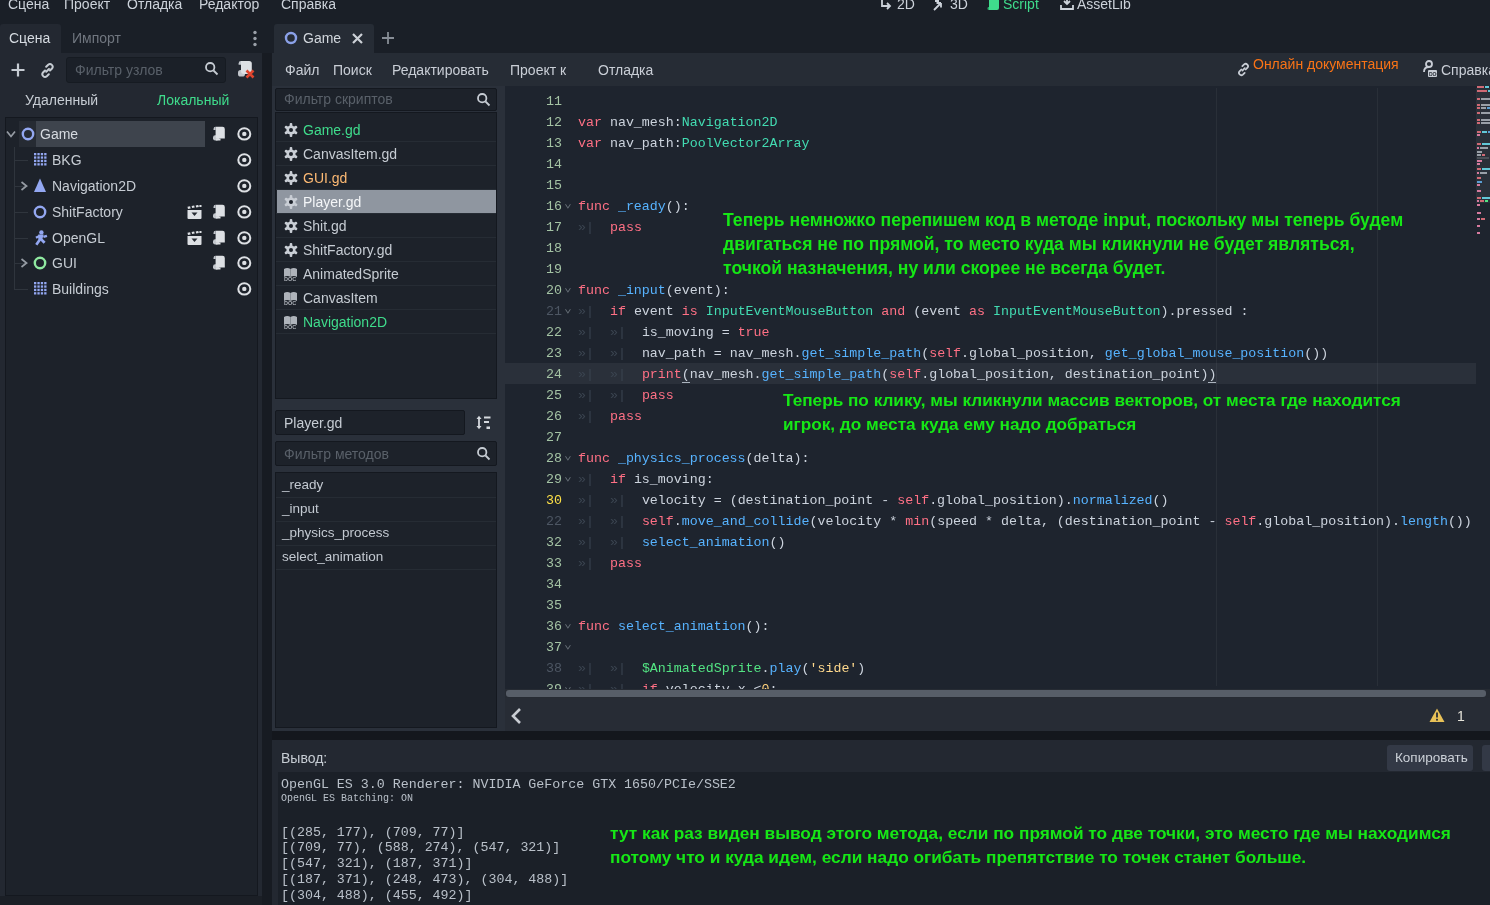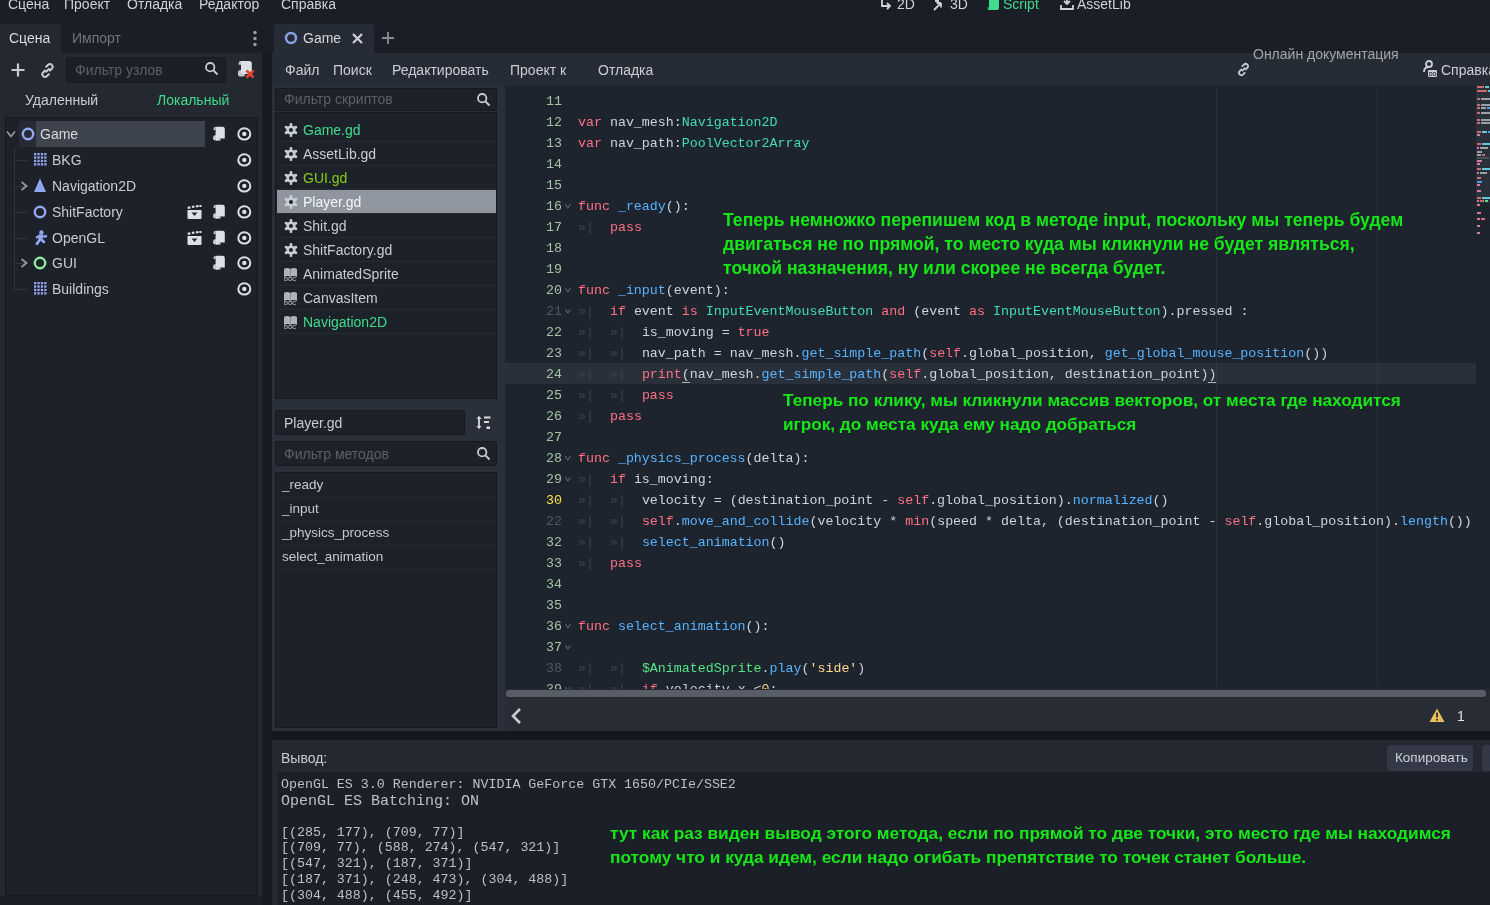--- a/index.html
+++ b/index.html
@@ -241,21 +241,21 @@
 <div class="abs ui" style="left:392px;top:62px;color:#c9ced6">Редактировать</div>
 <div class="abs ui" style="left:510px;top:62px;color:#c9ced6">Проект к</div>
 <div class="abs ui" style="left:598px;top:62px;color:#c9ced6">Отладка</div>
 <svg class="abs" style="left:1236px;top:62px" width="15" height="15" viewBox="0 0 17 17">
     <g stroke="#c9ced6" stroke-width="2" fill="none" stroke-linecap="round">
       <path d="M7.2 9.8l2.8-2.8"></path>
       <path d="M6 8.5L4 10.5a2.7 2.7 0 003.8 3.8l2-2"></path>
       <path d="M11 8.5l2-2A2.7 2.7 0 009.2 2.7l-2 2"></path>
     </g>
   </svg>
-<div class="abs ui" style="left:1253px;top:46px;color:#a3a3a3">Онлайн документация</div>
+<div class="abs ui" style="left:1253px;top:56px;color:#f97316">Онлайн документация</div>
 <svg class="abs" style="left:1421px;top:60px" width="17" height="18" viewBox="0 0 17 18">
     <circle cx="8" cy="4" r="3" stroke="#c9ced6" stroke-width="1.8" fill="none"></circle>
     <path d="M8 7c-3 0-5 2-5 5" stroke="#c9ced6" stroke-width="1.8" fill="none"></path>
     <rect x="7" y="10" width="9" height="7" rx="1" fill="#c9ced6"></rect>
     <text x="8" y="16" font-size="5" font-weight="bold" fill="#262c35" font-family="Liberation Sans">DOC</text>
   </svg>
 <div class="abs ui" style="left:1441px;top:62px;color:#c9ced6">Справка</div>
 <div class="abs" style="left:275px;top:88px;width:222px;height:23px;background:#1d222a;border:1px solid #14181f;border-radius:2px"></div>
 <div class="abs ui dim" style="left:284px;top:91px">Фильтр скриптов</div>
 <svg class="abs" style="left:476px;top:92px" width="15" height="15" viewBox="0 0 15 15">
@@ -272,30 +272,30 @@
   </svg>
 <div class="abs ui" style="left:303px;top:122px;color:#3fdc8c">Game.gd</div>
 <div class="abs" style="left:276px;top:141px;width:220px;height:1px;background:#262c34"></div>
 <svg class="abs" style="left:284px;top:147px" width="14" height="14" viewBox="0 0 14 14">
     <rect x="5.7" y="0" width="2.6" height="14" rx="1" transform="rotate(0 7 7)" fill="#c9ced5"></rect>
     <rect x="5.7" y="0" width="2.6" height="14" rx="1" transform="rotate(60 7 7)" fill="#c9ced5"></rect>
     <rect x="5.7" y="0" width="2.6" height="14" rx="1" transform="rotate(120 7 7)" fill="#c9ced5"></rect>
     <circle cx="7" cy="7" r="4.6" fill="#c9ced5"></circle>
     <circle cx="7" cy="7" r="2" fill="#1d222a"></circle>
   </svg>
-<div class="abs ui" style="left:303px;top:146px;color:#c6ccd3">AssetLib.gd</div>
+<div class="abs ui" style="left:303px;top:146px;color:#c6ccd3">CanvasItem.gd</div>
 <div class="abs" style="left:276px;top:165px;width:220px;height:1px;background:#262c34"></div>
 <svg class="abs" style="left:284px;top:171px" width="14" height="14" viewBox="0 0 14 14">
     <rect x="5.7" y="0" width="2.6" height="14" rx="1" transform="rotate(0 7 7)" fill="#c9ced5"></rect>
     <rect x="5.7" y="0" width="2.6" height="14" rx="1" transform="rotate(60 7 7)" fill="#c9ced5"></rect>
     <rect x="5.7" y="0" width="2.6" height="14" rx="1" transform="rotate(120 7 7)" fill="#c9ced5"></rect>
     <circle cx="7" cy="7" r="4.6" fill="#c9ced5"></circle>
     <circle cx="7" cy="7" r="2" fill="#1d222a"></circle>
   </svg>
-<div class="abs ui" style="left:303px;top:170px;color:#84cc16">GUI.gd</div>
+<div class="abs ui" style="left:303px;top:170px;color:#fdba74">GUI.gd</div>
 <div class="abs" style="left:276px;top:189px;width:220px;height:1px;background:#262c34"></div>
 <div class="abs" style="left:277px;top:190px;width:219px;height:24px;background:#8f96a0"></div>
 <svg class="abs" style="left:284px;top:195px" width="14" height="14" viewBox="0 0 14 14">
     <rect x="5.7" y="0" width="2.6" height="14" rx="1" transform="rotate(0 7 7)" fill="#c9ced5"></rect>
     <rect x="5.7" y="0" width="2.6" height="14" rx="1" transform="rotate(60 7 7)" fill="#c9ced5"></rect>
     <rect x="5.7" y="0" width="2.6" height="14" rx="1" transform="rotate(120 7 7)" fill="#c9ced5"></rect>
     <circle cx="7" cy="7" r="4.6" fill="#c9ced5"></circle>
     <circle cx="7" cy="7" r="2" fill="#1d222a"></circle>
   </svg>
 <div class="abs ui" style="left:303px;top:194px;color:#f4f6f8">Player.gd</div>
@@ -505,21 +505,21 @@
   </svg>
 <div class="abs ui" style="left:1457px;top:708px;color:#e6e4da">1</div>
 <div class="abs" style="left:272px;top:731px;width:1218px;height:9px;background:#14171d"></div>
 <div class="abs" style="left:272px;top:740px;width:1218px;height:165px;background:#232831"></div>
 <div class="abs ui" style="left:281px;top:750px;color:#c6ccd3">Вывод:</div>
 <div class="abs" style="left:1387px;top:745px;width:86px;height:26px;background:#333946;border-radius:3px"></div>
 <div class="abs" style="left:1395px;top:750px;color:#ccd1d8;font-size:13.5px">Копировать</div>
 <div class="abs" style="left:1482px;top:745px;width:8px;height:26px;background:#333946;border-radius:3px 0 0 3px"></div>
 <div class="abs" style="left:278px;top:772px;width:1212px;height:133px;background:#1b2028"></div>
 <div class="abs mono" style="left:281px;top:777px;color:#b9c0c9;font-size:13.3px;white-space:pre">OpenGL ES 3.0 Renderer: NVIDIA GeForce GTX 1650/PCIe/SSE2</div>
-<div class="abs mono" style="left:281px;top:793px;color:#b9c0c9;font-size:15px;white-space:pre">OpenGL ES Batching: ON</div>
+<div class="abs mono" style="left:281px;top:793px;color:#b9c0c9;font-size:10px;white-space:pre">OpenGL ES Batching: ON</div>
 <div class="abs mono" style="left:281px;top:825px;color:#b9c0c9;font-size:13.3px;white-space:pre">[(285, 177), (709, 77)]</div>
 <div class="abs mono" style="left:281px;top:840px;color:#b9c0c9;font-size:13.3px;white-space:pre">[(709, 77), (588, 274), (547, 321)]</div>
 <div class="abs mono" style="left:281px;top:856px;color:#b9c0c9;font-size:13.3px;white-space:pre">[(547, 321), (187, 371)]</div>
 <div class="abs mono" style="left:281px;top:872px;color:#b9c0c9;font-size:13.3px;white-space:pre">[(187, 371), (248, 473), (304, 488)]</div>
 <div class="abs mono" style="left:281px;top:888px;color:#b9c0c9;font-size:13.3px;white-space:pre">[(304, 488), (455, 492)]</div>
 <div class="abs" style="left:723px;top:210px;color:#16e716;font-weight:bold;font-size:17.6px;white-space:pre">Теперь немножко перепишем код в методе input, поскольку мы теперь будем</div>
 <div class="abs" style="left:723px;top:234px;color:#16e716;font-weight:bold;font-size:17.6px;white-space:pre">двигаться не по прямой, то место куда мы кликнули не будет являться,</div>
 <div class="abs" style="left:723px;top:258px;color:#16e716;font-weight:bold;font-size:17.6px;white-space:pre">точкой назначения, ну или скорее не всегда будет.</div>
 <div class="abs" style="left:783px;top:390px;color:#16e716;font-weight:bold;font-size:17.2px;white-space:pre">Теперь по клику, мы кликнули массив векторов, от места где находится</div>
 <div class="abs" style="left:783px;top:414px;color:#16e716;font-weight:bold;font-size:17.2px;white-space:pre">игрок, до места куда ему надо добраться</div>

